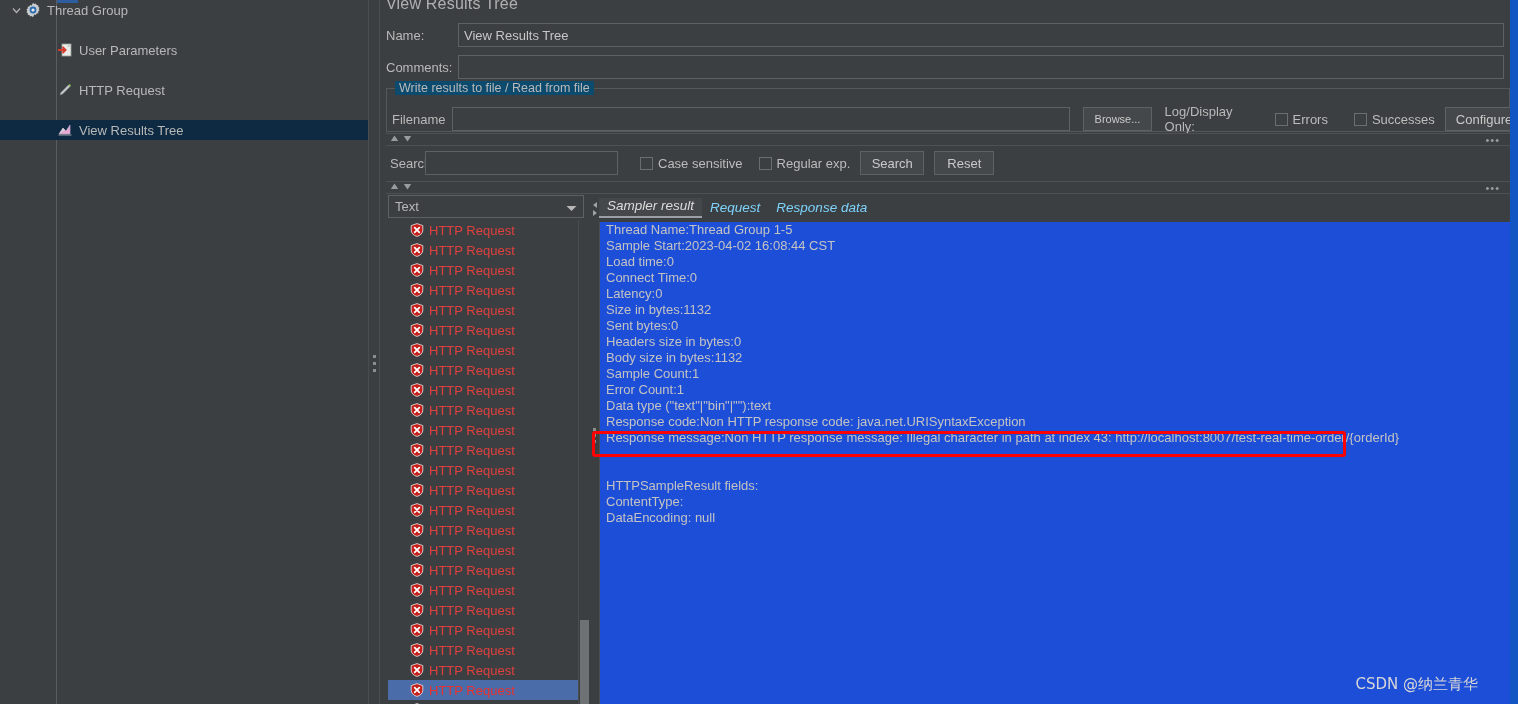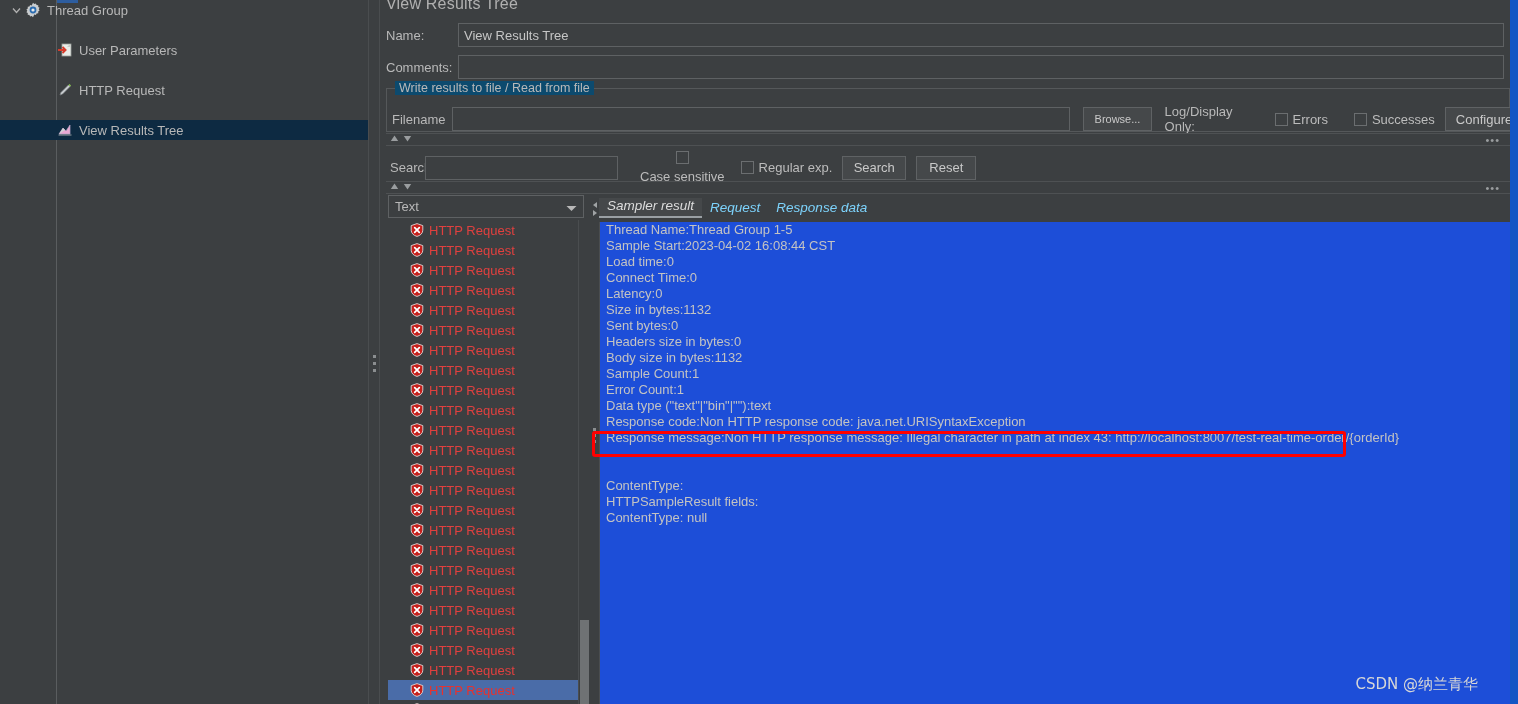--- a/index.html
+++ b/index.html
@@ -379,21 +379,21 @@
         <svg width="9" height="7" viewBox="0 0 9 7">
             <path d="M4.5 6.5 L0.8 1 L8.2 1 Z" fill="#9a9d9f"></path>
           </svg>
       </span>
       <span class="dots">•••</span>
     </div>
 
     <div class="form-row" style="top:151px;left:10px;">
       <span class="form-label" style="width:35px;">Search:</span>
       <input class="txt-input" style="width: 193px;" value="">
-      <span class="cb-wrap" style="margin-left:22px;flex-direction:column;">
+      <span class="cb-wrap" style="margin-left:22px;">
         <span class="cbox"></span>
         <span class="cb-label">Case sensitive</span>
       </span>
       <span class="cb-wrap" style="margin-left:16px;">
         <span class="cbox"></span>
         <span class="cb-label">Regular exp.</span>
       </span>
       <button class="btn" style="margin-left:10px;width:64px;font-size:13px;">Search</button>
       <button class="btn" style="margin-left:10px;width:60px;font-size:13px;">Reset</button>
     </div>
@@ -681,23 +681,23 @@
         <div class="detail-line">Sent bytes:0</div>
         <div class="detail-line">Headers size in bytes:0</div>
         <div class="detail-line">Body size in bytes:1132</div>
         <div class="detail-line">Sample Count:1</div>
         <div class="detail-line">Error Count:1</div>
         <div class="detail-line">Data type ("text"|"bin"|""):text</div>
         <div class="detail-line">Response code:Non HTTP response code: java.net.URISyntaxException</div>
         <div class="detail-line">Response message:Non HTTP response message: Illegal character in path at index 43: http://localhost:8007/test-real-time-order/{orderId}</div>
         <div class="detail-gap"></div>
         <div class="detail-gap"></div>
+        <div class="detail-line">HTTPSampleResult fields:</div>
         <div class="detail-line">ContentType:</div>
-        <div class="detail-line">HTTPSampleResult fields:</div>
-        <div class="detail-line">ContentType: null</div>
+        <div class="detail-line">DataEncoding: null</div>
       </div>
   </div>
 
   <div id="error-highlight"></div>
 
   <div id="right-edge"></div>
 
   <div id="watermark">CSDN @纳兰青华</div>
 
 </div>

